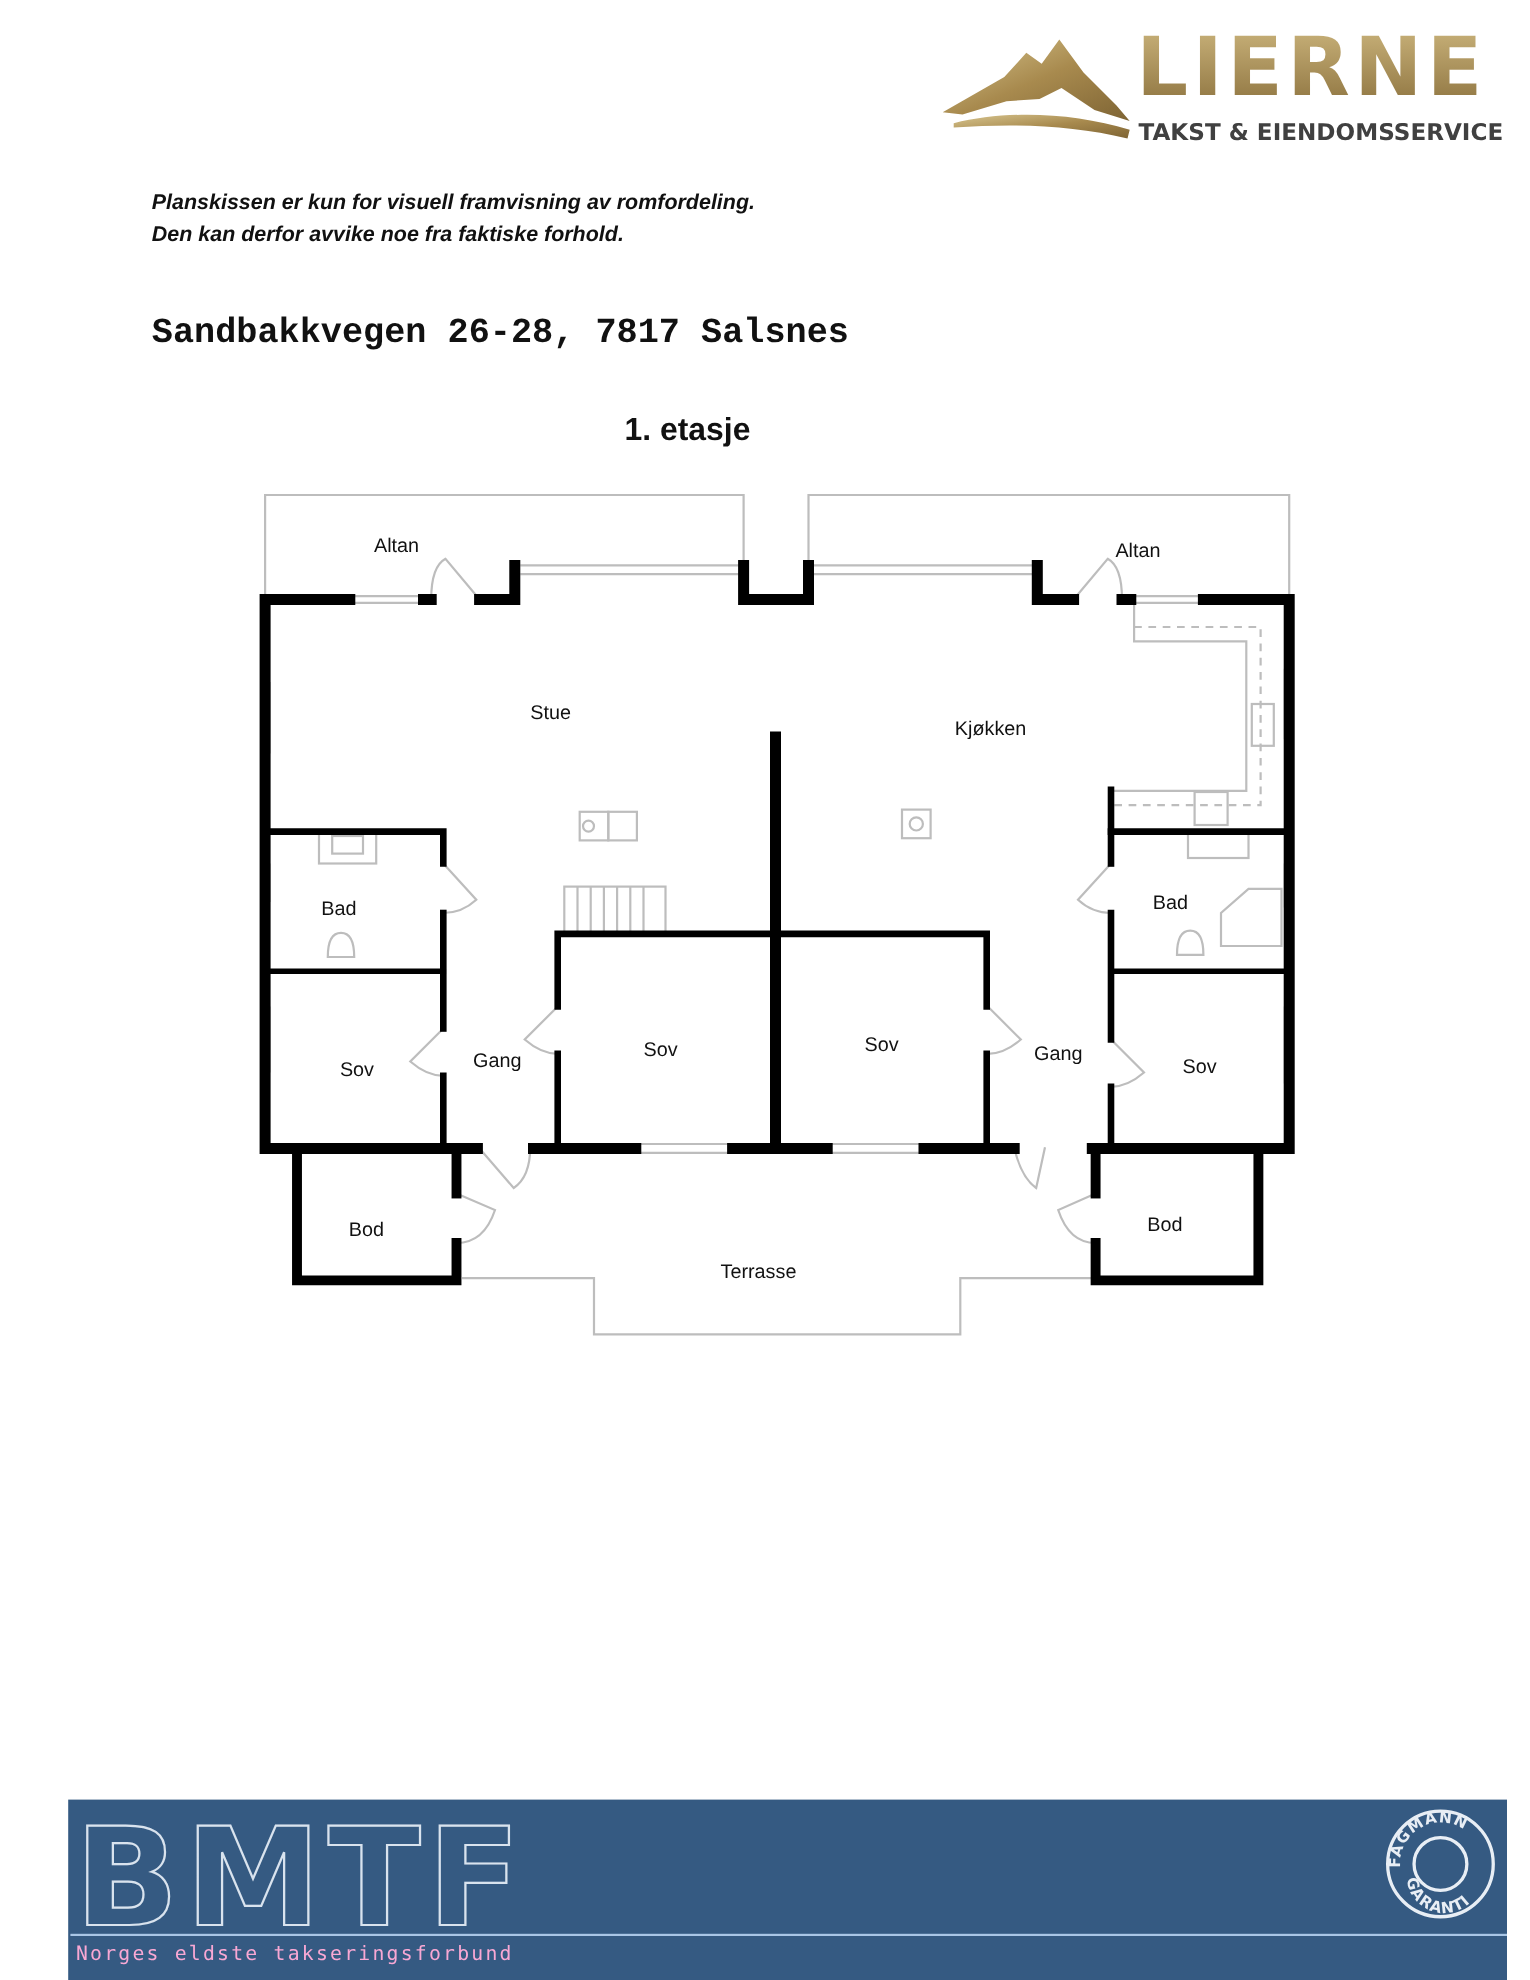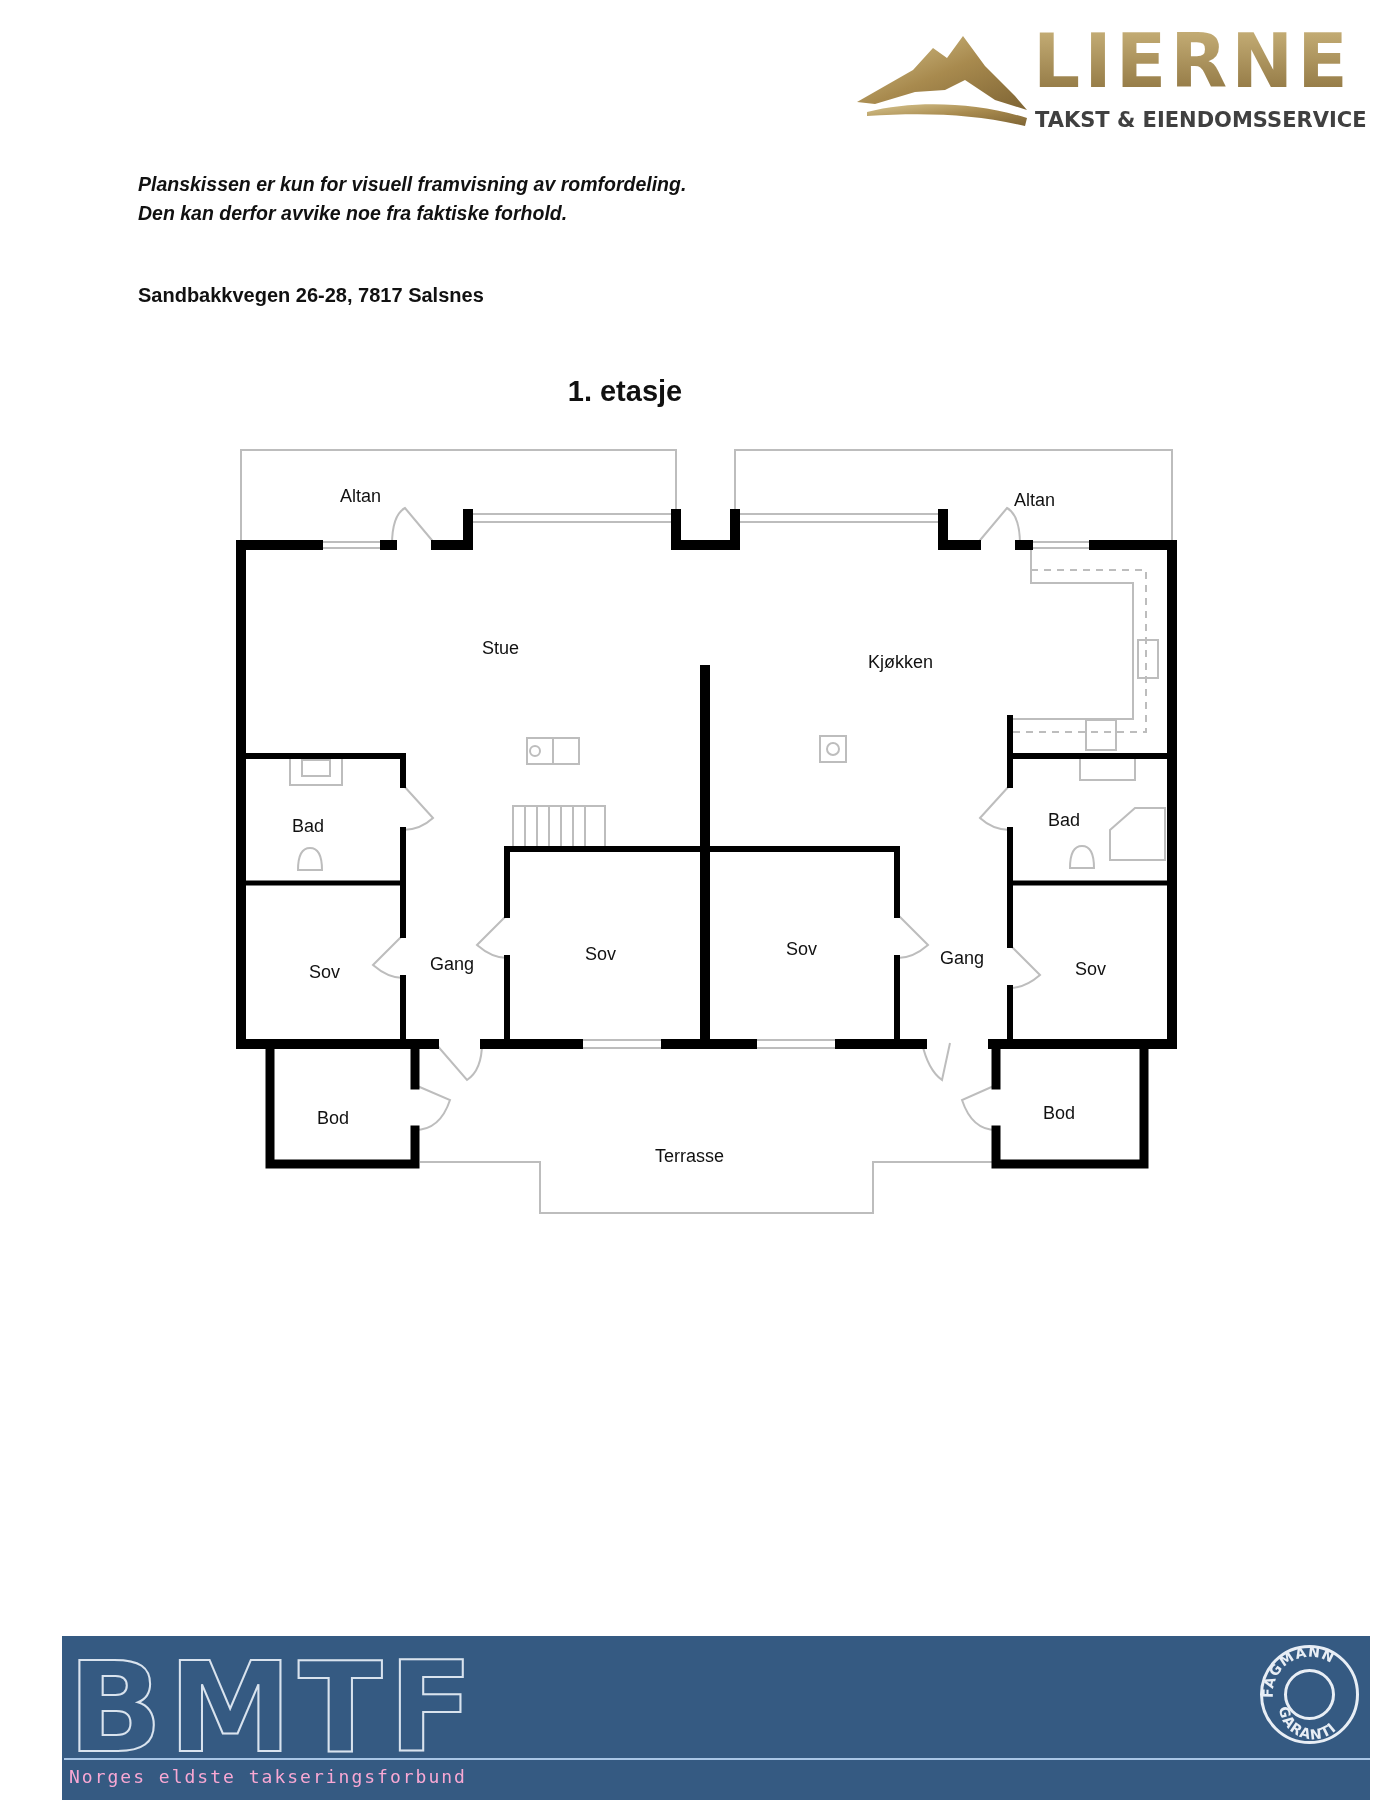--- a/index.html
+++ b/index.html
@@ -2,21 +2,21 @@
 <html><head>
 <meta charset="utf-8">
 <style>
   html, body { margin: 0; padding: 0; background: #ffffff; }
   body { width: 1391px; height: 1800px; position: relative; overflow: hidden; font-family: "Liberation Sans", "DejaVu Sans", sans-serif; color: #111; }
   .logo { position: absolute; left: 855px; top: 28px; width: 460px; height: 110px; }
   .logo-title { position: absolute; left: 178px; top: -4px; font-family: "DejaVu Sans", sans-serif; font-size: 74px; letter-spacing: 4px; color: #a88d55; font-weight: bold; line-height: 1; background: linear-gradient(180deg, #c9b27a 0%, #8e7440 100%); -webkit-background-clip: text; background-clip: text; -webkit-text-fill-color: transparent; }
   .logo-sub { position: absolute; left: 180px; top: 80px; font-family: "DejaVu Sans", sans-serif; font-size: 21px; font-weight: bold; color: #404040; letter-spacing: 0px; white-space: nowrap; }
   .logo-mark { position: absolute; left: 0; top: 2px; width: 175px; height: 105px; }
   .disclaimer { position: absolute; left: 138px; top: 170px; font-size: 19.5px; font-style: italic; font-weight: bold; line-height: 29px; }
-  .address { position: absolute; left: 138px; top: 284px; font-size: 20px; font-weight: bold; }
+  .address { position: absolute; left: 138px; top: 284px; font-size: 32px; font-weight: bold; font-family: Liberation Mono, monospace; }
   .floor-title { position: absolute; left: 0; width: 1250px; top: 375px; text-align: center; font-size: 29px; font-weight: bold; }
   .plan { position: absolute; left: 0; top: 0; width: 1391px; height: 1800px; pointer-events: none; }
   .plan text { font-family: "Liberation Sans", "DejaVu Sans", sans-serif; font-size: 18px; fill: #111; }
   .footer { position: absolute; left: 62px; top: 1636px; width: 1268px; height: 168px; background: #355a82; padding-left: 40px; }
   .bmtf { position: absolute; left: 6px; top: 10px; font-family: "DejaVu Sans", sans-serif; font-size: 124px; font-weight: bold; letter-spacing: 6px; color: transparent; -webkit-text-stroke: 2px #d9e3ee; line-height: 1; }
   .footer-rule { position: absolute; left: 2px; right: 0; top: 122px; height: 2px; background: #a9c6e6; }
   .footer-tagline { position: absolute; left: 7px; top: 130px; font-family: "DejaVu Sans Mono", monospace; font-size: 18px; letter-spacing: 2px; color: #f9a8d4; }
   .seal { position: absolute; right: 8px; top: 6px; width: 105px; height: 105px; }
 </style>
 </head>

